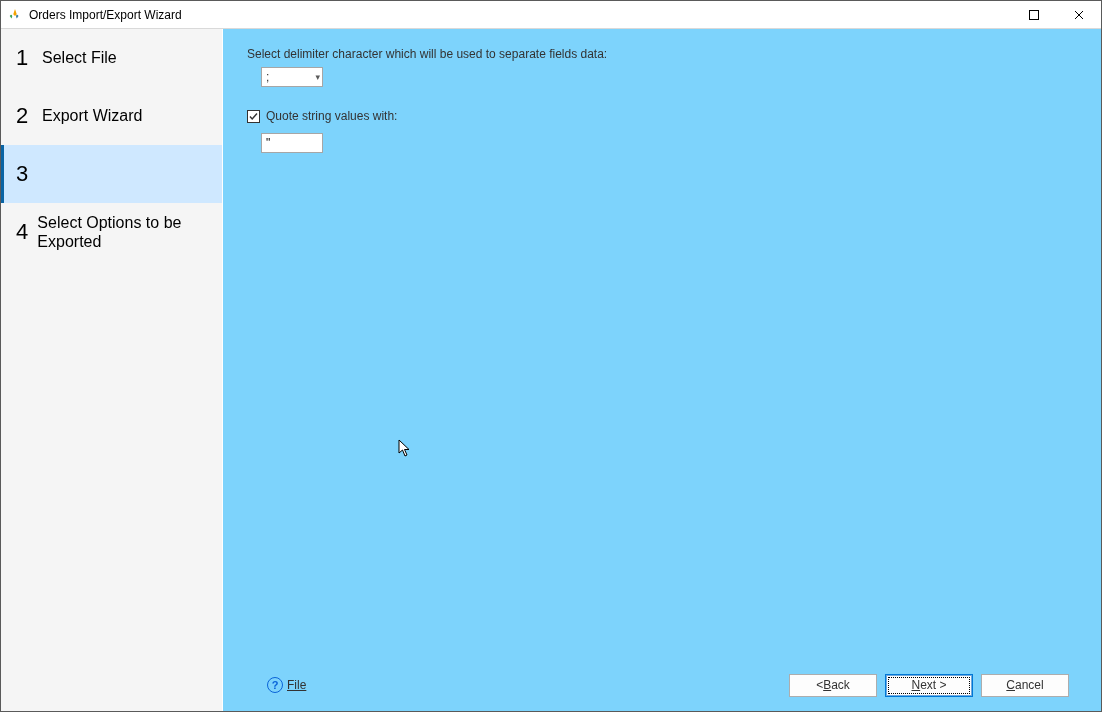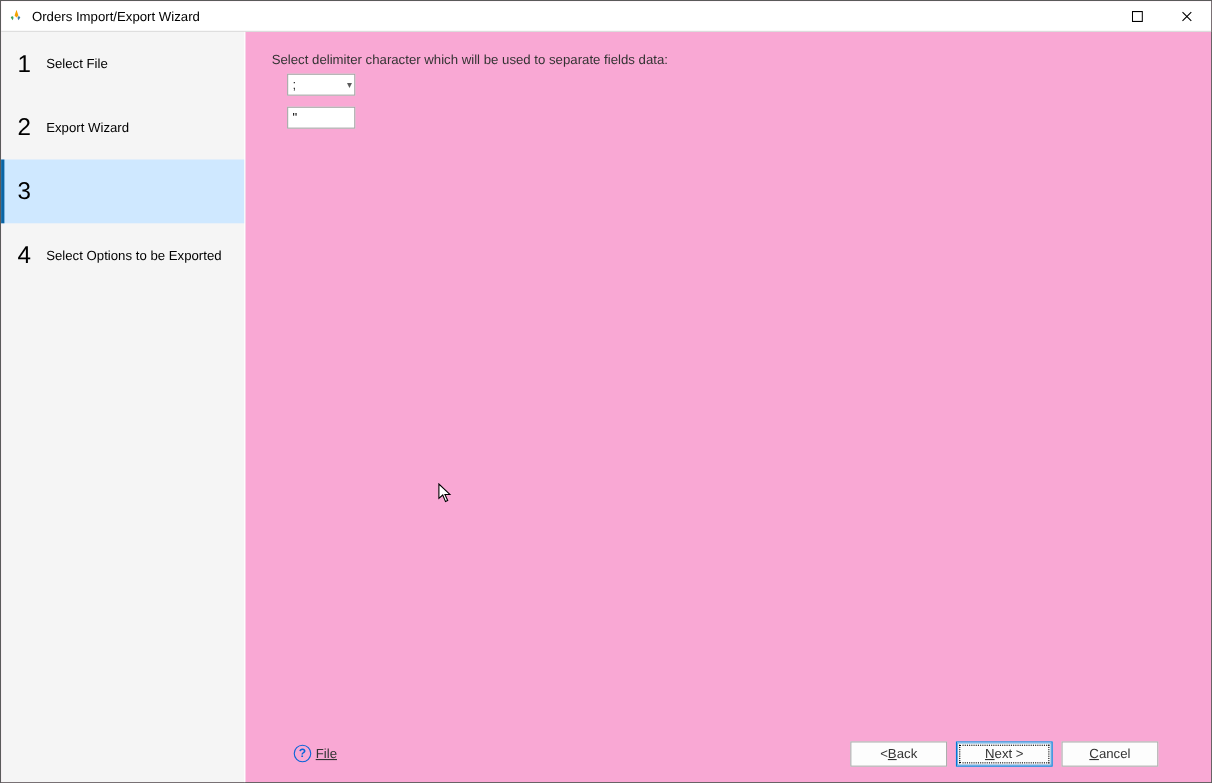--- a/index.html
+++ b/index.html
@@ -1,36 +1,36 @@
 <!DOCTYPE html>
 <html><head>
   <meta charset="utf-8">
   <style>
     * { box-sizing: border-box; margin: 0; padding: 0; }
     html, body { width: 1102px; height: 712px; overflow: hidden; font-family: "Segoe UI", Tahoma, sans-serif; font-size: 12px; color: #333; background: #fff; }
-    .window { width: 1102px; height: 712px; border: 1px solid #5a5a5a; display: flex; flex-direction: column; background: #f9a8d4; }
+    .window { width: 1102px; height: 712px; border: 1px solid #5a5a5a; display: flex; flex-direction: column; background: #7dd3fc; }
 
     
     .titlebar { height: 28px; background: #fff; display: flex; align-items: center; padding-left: 6px; border-bottom: 1px solid #d9d9d9; }
     .titlebar .app-icon { width: 16px; height: 16px; margin-right: 6px; display:flex; align-items:center; justify-content:center; }
     .titlebar .title { flex: 1; font-size: 12px; color: #000; }
     .titlebar .ctrls { display: flex; height: 100%; }
     .titlebar .ctrl { width: 45px; display: flex; align-items: center; justify-content: center; color: #000; }
 
     
     .body { flex: 1; display: flex; min-height: 0; }
     .sidebar { width: 222px; background: #f5f5f5; border-right: 1px solid #fff; display: flex; flex-direction: column; }
     .step { display: flex; align-items: center; padding: 0 10px 0 12px; height: 58px; border-left: 3px solid transparent; cursor: default; }
     .step.tall { height: 58px; }
     .step .num { font-size: 22px; font-weight: 400; color: #000; width: 26px; font-family: "Segoe UI Light","Segoe UI",sans-serif; }
-    .step .lbl { font-size: 12px; color: #000; line-height: 1.2; }
+    .step .lbl { font-size: 16px; color: #000; line-height: 1.2; }
     .step.active { background: #cfe8ff; border-left: 3px solid #0a64a4; }
     .step.active .num, .step.active .lbl { color: #000; }
 
-    .main { flex: 1; padding: 18px 24px 0 24px; position: relative; display:flex; flex-direction:column;justify-content:flex-end; }
+    .main { flex: 1; padding: 18px 8px 0 24px; position: relative; display:flex; flex-direction:column;justify-content:flex-end; }
     .form-area { flex:1; }
     .instr { font-size: 12px; color: #333; margin-bottom: 6px; }
     .row-indent { margin-left: 14px; }
     .combo { width: 62px; height: 20px; border: 1px solid #a6a6a6; background: #fff; display: inline-flex; align-items: center; padding: 0 2px 0 4px; font-size: 12px; position: relative; }
     .combo .val { flex:1; color:#333; }
     .combo .arrow { font-size: 9px; color:#5a5a5a; }
 
     .chk-row { display:flex; align-items:center; margin-top: 22px; }
     .chk-box { width: 13px; height: 13px; border: 1px solid #333; display:flex; align-items:center; justify-content:center; margin-right: 6px; background:#fff; }
     .chk-box svg { display:block; }
@@ -98,20 +98,28 @@
     <div class="main">
       <div class="form-area">
         <div class="instr">Select delimiter character which will be used to separate fields data:</div>
         <div class="row-indent">
           <div class="combo">
             <span class="val">;</span>
             <span class="arrow">▾</span>
           </div>
         </div>
 
+        <div class="chk-row">
+          <div class="chk-box">
+            <svg width="11" height="11" viewBox="0 0 11 11">
+                <path d="M2 5.5 L4.2 8 L9 2.5" fill="none" stroke="#333" stroke-width="1.4"></path>
+              </svg>
+          </div>
+          <span>Quote string values with:</span>
+        </div>
         <div class="quote-input-row">
           <input class="txt" type="text" value="&quot;" style="">
         </div>
       </div>
 
       <svg class="cursor" width="16" height="20" viewBox="0 0 16 20">
         <path d="M1 1 L1 14 L4.5 11 L7 17 L9 16 L6.5 10.5 L11 10.5 Z" fill="#fff" stroke="#000" stroke-width="1"></path>
       </svg>
 
       <div class="footer">

